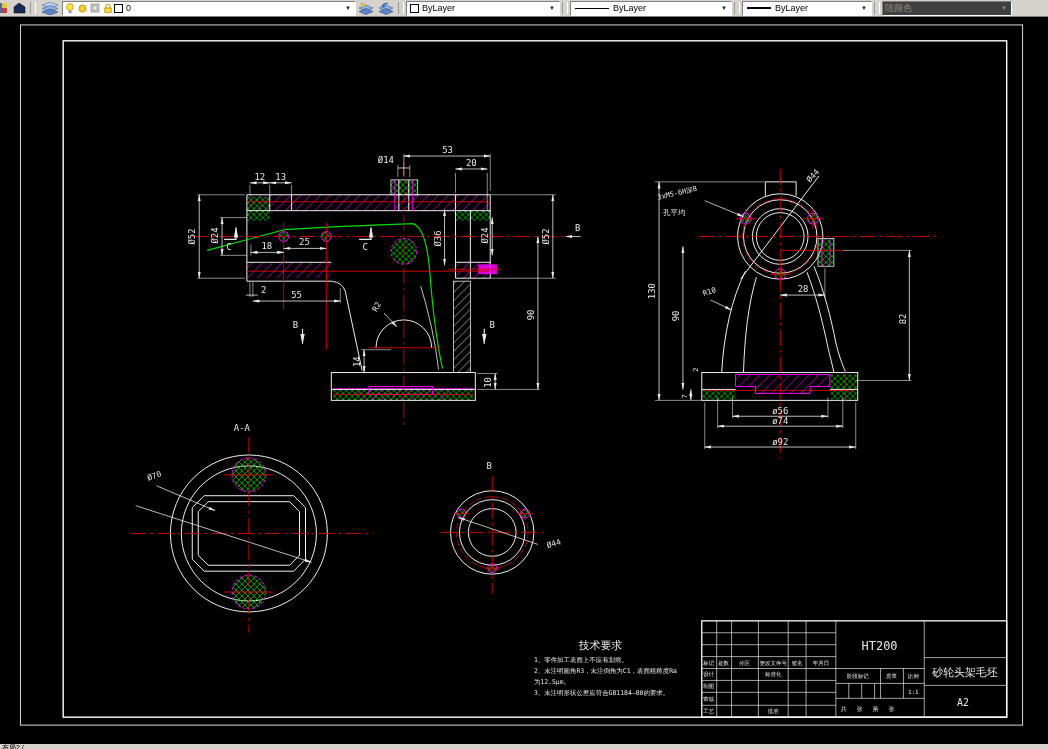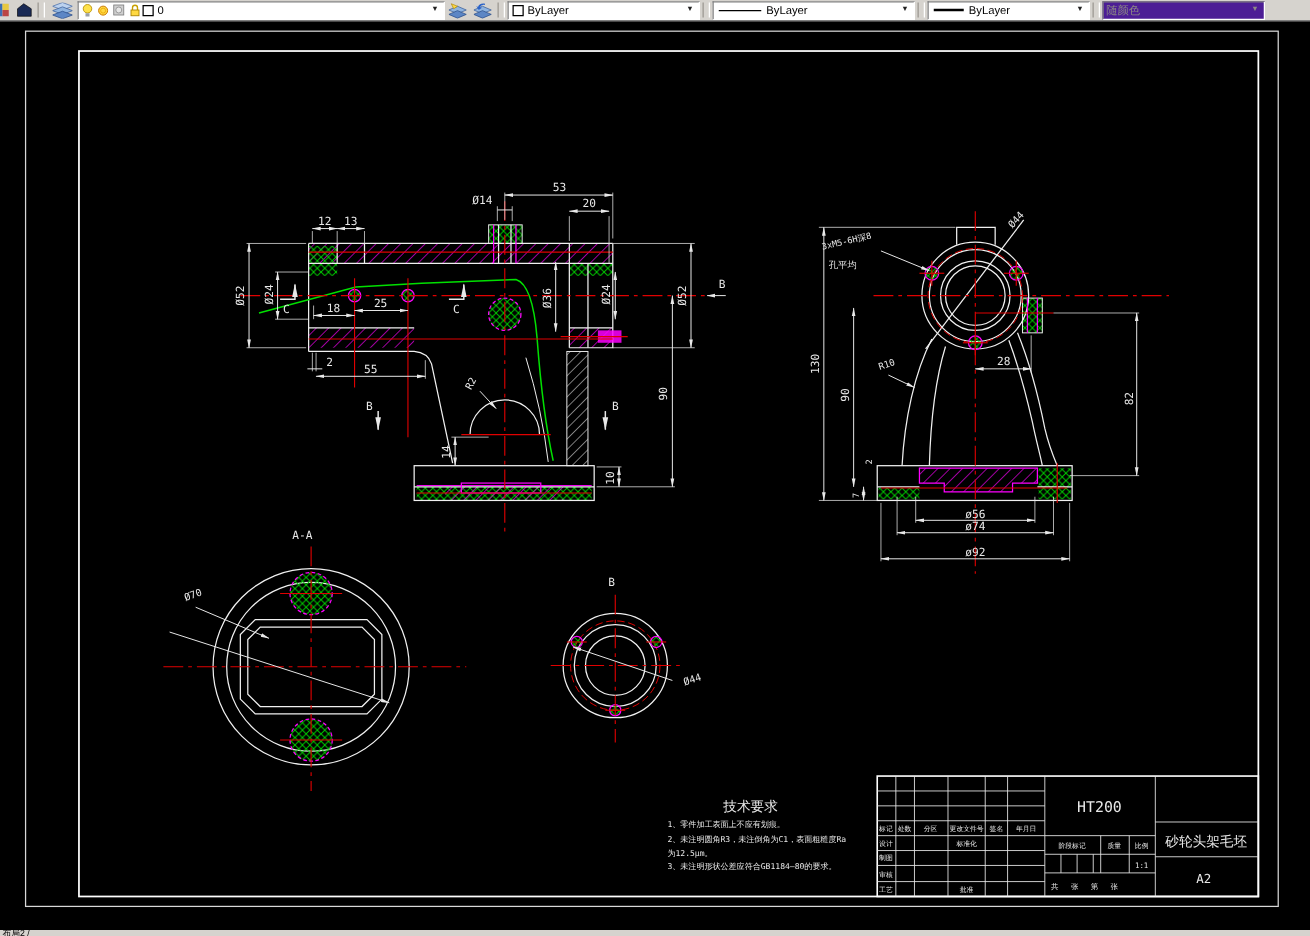--- a/index.html
+++ b/index.html
@@ -8,21 +8,21 @@
   
   .toolbar{position:absolute;top:0;left:0;right:0;height:16px;background:#d6d3ce;
            border-bottom:1px solid #7f7f7f;display:flex;align-items:center;z-index:5;}
   .tbtn{height:14px;display:flex;align-items:center;justify-content:center;flex:none;}
   .sep{width:4px;height:12px;border-left:1px solid #9a9790;border-right:1px solid #fff;margin:0 2px;flex:none;}
   .combo{height:13px;background:#fff;border:1px solid;border-color:#7f7f7f #fff #fff #7f7f7f;
          display:flex;align-items:center;font-size:9px;color:#000;padding:0 2px;flex:none;
          font-family:"Liberation Sans",sans-serif;}
   .combo .lbl{white-space:nowrap;}
   .dd{margin-left:auto;font-size:6px;color:#222;padding:0 2px;flex:none;}
-  .combo.disabled{background:#4c1d95;color:#8d8a84;}
+  .combo.disabled{background:#404040;color:#8d8a84;}
   .combo.disabled .dd{color:#8d8a84;}
   .swatch{width:7px;height:7px;background:#fff;border:1px solid #000;margin:0 3px 0 1px;flex:none;}
   .ltline{width:34px;height:0;border-top:1px solid #000;margin:0 4px 0 2px;flex:none;}
   .lwline{width:24px;height:2px;background:#000;margin:0 4px 0 2px;flex:none;}
   .micon{display:block;flex:none;}
   
   .canvas{position:absolute;top:16px;left:0;width:1048px;height:728px;background:#000;}
   
   .statusbar{position:absolute;left:0;right:0;bottom:0;height:5px;background:#d6d3ce;
              overflow:hidden;font-size:7px;line-height:8px;color:#000;padding-left:2px;z-index:6;}

